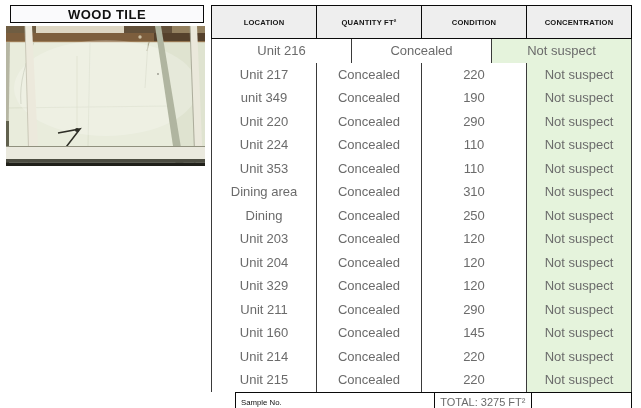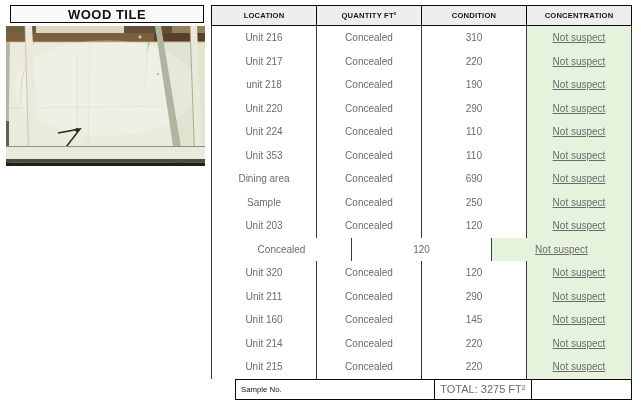--- a/index.html
+++ b/index.html
@@ -8,31 +8,31 @@
 
   
   .material-box{position:absolute;left:10px;top:5px;width:194px;height:18px;
     background:#fafafc;border:1.6px solid #0a0a0a;box-sizing:border-box;
     display:flex;align-items:center;justify-content:center;}
   .material-box span{font-size:13px;font-weight:bold;color:#111;letter-spacing:.5px;}
   .photo{position:absolute;left:6px;top:26px;width:199px;height:140px;line-height:0;}
 
   
   .table{position:absolute;left:211px;top:5px;width:421px;}
-  .thead{display:flex;height:21px;background:var(--header-bg,#eeeeee);
+  .thead{display:flex;height:34px;background:var(--header-bg,#eeeeee);
     border:1.6px solid #0a0a0a;box-sizing:border-box;}
   .th{flex:1;display:flex;align-items:center;justify-content:center;
     font-size:7.6px;font-weight:bold;color:#141414;letter-spacing:.2px;
     border-left:1px solid #0a0a0a;box-sizing:border-box;}
   .th:first-child{border-left:none;}
   .tbody{border-left:1px solid #3a3a3a;border-right:1px solid #3a3a3a;box-sizing:border-box;}
   .trow{display:flex;height:23.5px;}
   .tcell{flex:1;display:flex;align-items:center;justify-content:center;
-    font-size:10px;color:#6b6b6b;border-right:1px solid #3a3a3a;box-sizing:border-box;}
-  .tcell:last-child{border-right:none;background:var(--conc-bg,#e5f3dc);text-decoration:underline;}
+    font-size:13px;color:#6b6b6b;border-right:1px solid #3a3a3a;box-sizing:border-box;}
+  .tcell:last-child{border-right:none;background:var(--conc-bg,#e5f3dc);}
   .tfoot{display:flex;height:21px;border:1.6px solid #0a0a0a;box-sizing:border-box;background:#fff;margin-left:24px;}
   .tf{display:flex;align-items:center;box-sizing:border-box;}
   .tf-sample{width:50%;padding-left:5px;font-size:7.8px;color:#101010;}
   .tf-total{width:25%;justify-content:center;font-size:11px;color:#6b6b6b;
     border-left:1px solid #0a0a0a;border-right:1px solid #0a0a0a;}
   .tf-empty{width:25%;}
 </style>
 </head>
 <body>
 
@@ -91,31 +91,30 @@
     <div class="thead">
       <div class="th">LOCATION</div>
       <div class="th">QUANTITY FT²</div>
       <div class="th">CONDITION</div>
       <div class="th">CONCENTRATION</div>
     </div>
     <div class="tbody">
         <div class="trow">
           <div class="tcell">Unit 216</div>
           <div class="tcell">Concealed</div>
-          <div class="tcell">310</div>
           <div class="tcell">Not suspect</div>
         </div>
         <div class="trow">
           <div class="tcell">Unit 217</div>
           <div class="tcell">Concealed</div>
           <div class="tcell">220</div>
           <div class="tcell">Not suspect</div>
         </div>
         <div class="trow">
-          <div class="tcell">unit 218</div>
+          <div class="tcell">unit 349</div>
           <div class="tcell">Concealed</div>
           <div class="tcell">190</div>
           <div class="tcell">Not suspect</div>
         </div>
         <div class="trow">
           <div class="tcell">Unit 220</div>
           <div class="tcell">Concealed</div>
           <div class="tcell">290</div>
           <div class="tcell">Not suspect</div>
         </div>
@@ -127,42 +126,43 @@
         </div>
         <div class="trow">
           <div class="tcell">Unit 353</div>
           <div class="tcell">Concealed</div>
           <div class="tcell">110</div>
           <div class="tcell">Not suspect</div>
         </div>
         <div class="trow">
           <div class="tcell">Dining area</div>
           <div class="tcell">Concealed</div>
-          <div class="tcell">690</div>
+          <div class="tcell">310</div>
           <div class="tcell">Not suspect</div>
         </div>
         <div class="trow">
-          <div class="tcell">Sample</div>
+          <div class="tcell">Dining</div>
           <div class="tcell">Concealed</div>
           <div class="tcell">250</div>
           <div class="tcell">Not suspect</div>
         </div>
         <div class="trow">
           <div class="tcell">Unit 203</div>
           <div class="tcell">Concealed</div>
           <div class="tcell">120</div>
           <div class="tcell">Not suspect</div>
         </div>
         <div class="trow">
+          <div class="tcell">Unit 204</div>
           <div class="tcell">Concealed</div>
           <div class="tcell">120</div>
           <div class="tcell">Not suspect</div>
         </div>
         <div class="trow">
-          <div class="tcell">Unit 320</div>
+          <div class="tcell">Unit 329</div>
           <div class="tcell">Concealed</div>
           <div class="tcell">120</div>
           <div class="tcell">Not suspect</div>
         </div>
         <div class="trow">
           <div class="tcell">Unit 211</div>
           <div class="tcell">Concealed</div>
           <div class="tcell">290</div>
           <div class="tcell">Not suspect</div>
         </div>

